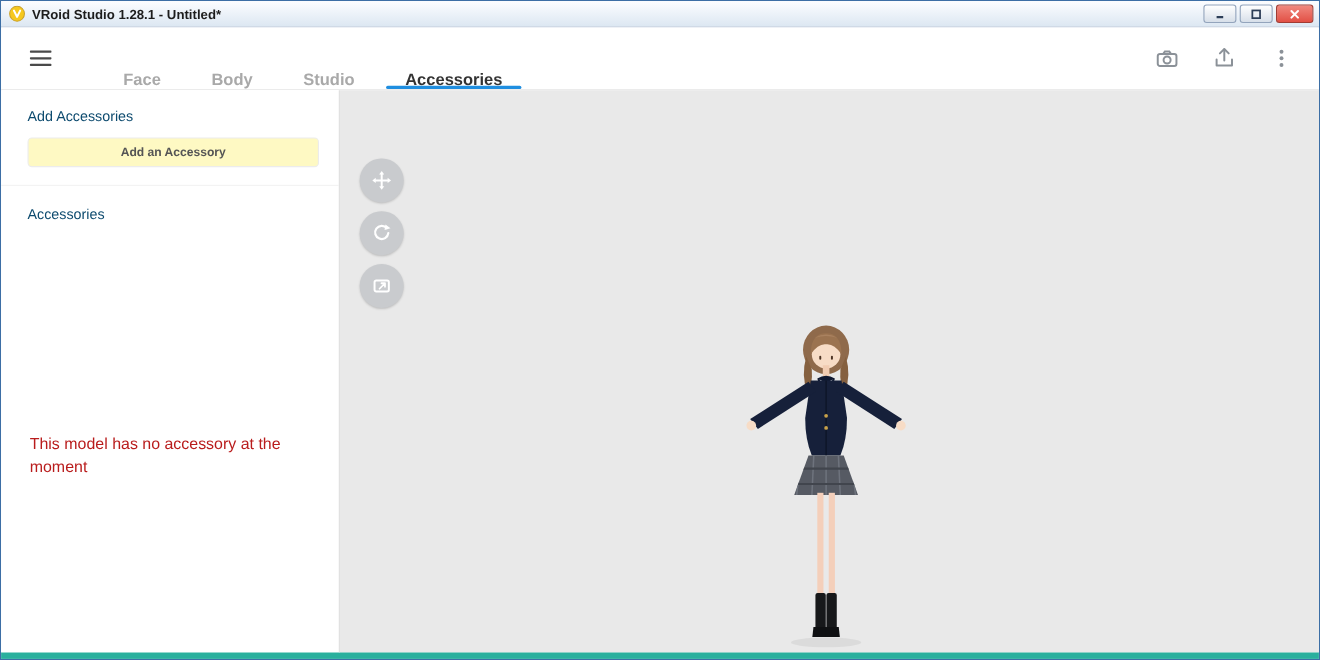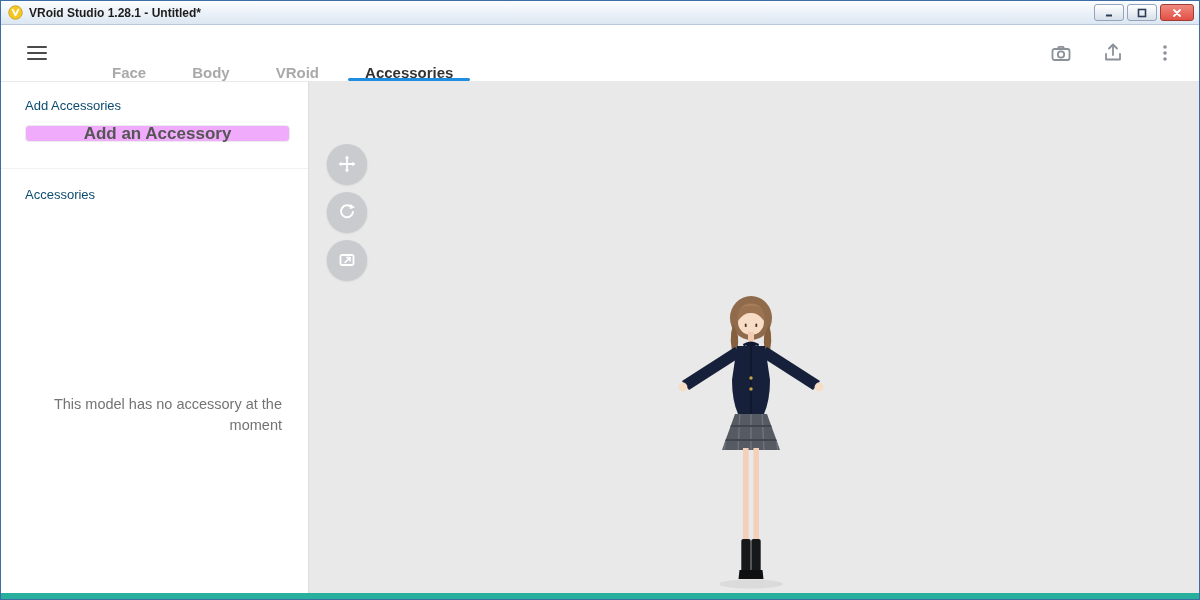--- a/index.html
+++ b/index.html
@@ -83,30 +83,30 @@
   .sidebar {
     flex: 0 0 308px;
     background: #fff;
     border-right: 1px solid #ddd;
     position: relative;
   }
   .side-heading { position: absolute; left: 24px; font-size: 13px; font-weight: normal; color: #0c4a6e; }
   .side-heading.add { top: 16px; }
   .side-heading.list { top: 105px; }
   .add-btn {
-    position: absolute; top: 43px; left: 24px; right: 18px; height: 17px;
-    background: #f0abfc; border: 1px solid #ececec; border-radius: 4px;
-    font-size: 17px; font-weight: bold; color: #555;
+    position: absolute; top: 43px; left: 24px; right: 18px; height: 27px;
+    background: #fef9c3; border: 1px solid #ececec; border-radius: 4px;
+    font-size: 11px; font-weight: bold; color: #555;
     display: flex; align-items: center; justify-content: center;
     cursor: pointer; font-family: "Liberation Sans", sans-serif;
   }
   .side-sep { position: absolute; top: 86px; left: 0; right: 0; border-top: 1px solid #f2f2f2; }
   .empty-text {
     position: absolute; top: 312px; left: 26px; right: 26px;
-    text-align: right; font-size: 14.5px; color: #737373; line-height: 1.45;
+    text-align: left; font-size: 14.5px; color: #b91c1c; line-height: 1.45;
   }
 
   .viewport {
     flex: 1 1 auto;
     background: var(--viewport-bg, #e9e9e9);
     position: relative; overflow: hidden;
     cursor: default;
   }
   .vp-tools {
     position: absolute; left: 18px; top: 62px;
@@ -161,21 +161,21 @@
           <line x1="1" y1="2" x2="19" y2="2"></line>
             <line x1="1" y1="8" x2="19" y2="8"></line>
             <line x1="1" y1="14" x2="19" y2="14"></line>
         </g>
       </svg>
     </button>
 
     <nav class="tabs">
       <button class="tab">Face</button>
       <button class="tab">Body</button>
-      <button class="tab">VRoid</button>
+      <button class="tab">Studio</button>
       <button class="tab active">Accessories</button>
     </nav>
 
     <div class="nav-actions">
       <button class="icon-btn" aria-label="screenshot">
         <svg viewBox="0 0 22 22" width="22" height="22" fill="none" stroke="#8b9198" stroke-width="1.8">
           <path d="M7.5 7 L9 4.8 H13 L14.5 7"></path>
           <rect x="2.5" y="7" width="17" height="11" rx="2"></rect>
           <circle cx="11" cy="12.5" r="3.2"></circle>
         </svg>

